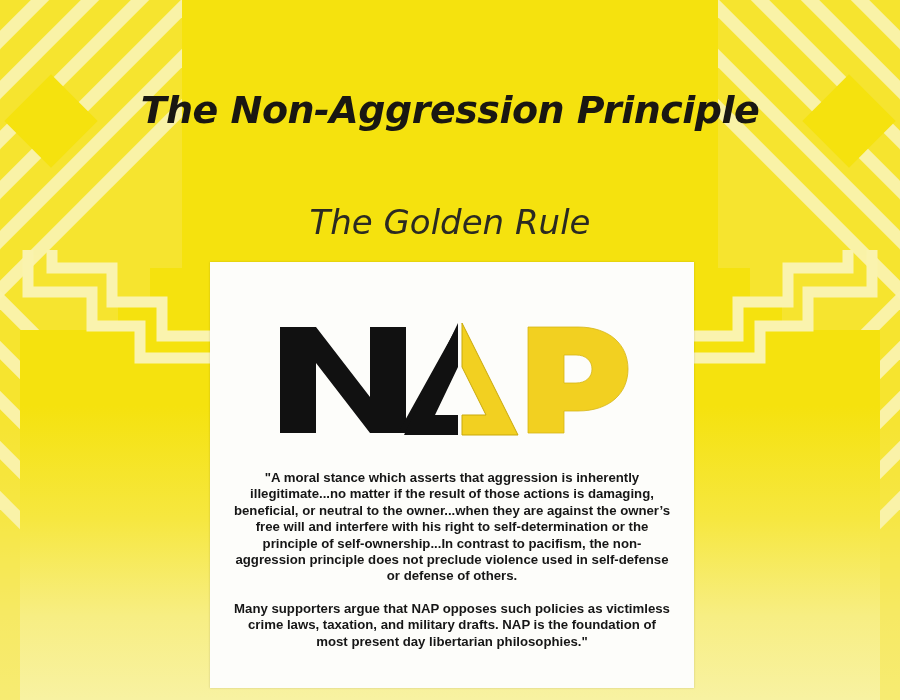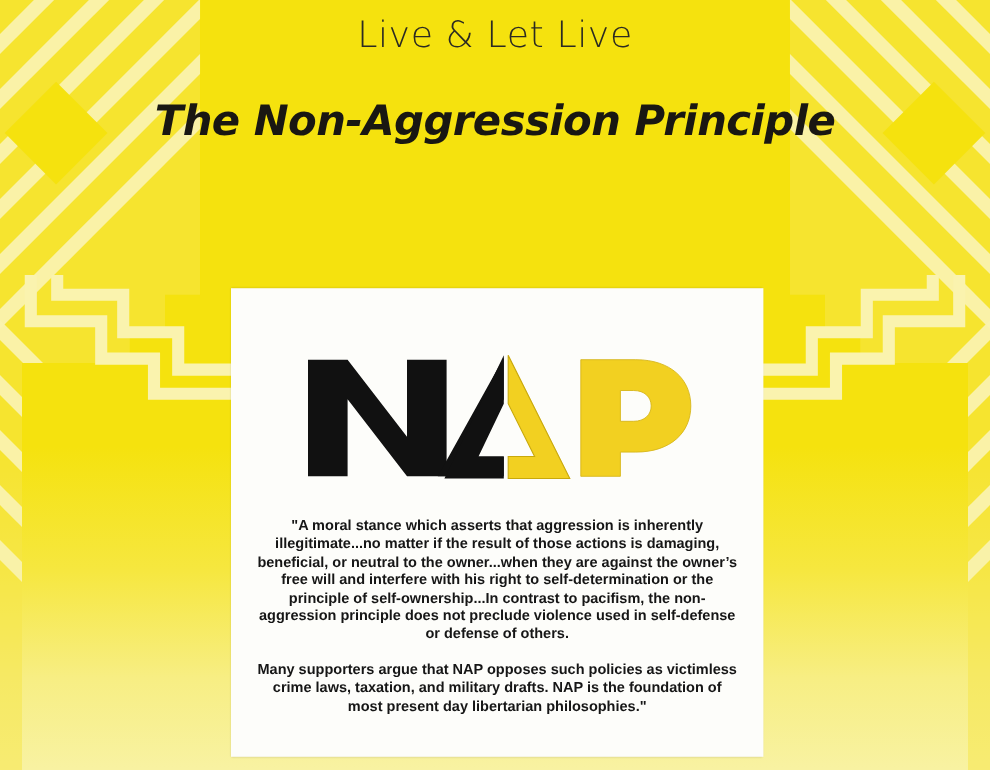--- a/index.html
+++ b/index.html
@@ -180,24 +180,24 @@
 
       <g fill="none" stroke="#FAF3AE" stroke-width="11" stroke-linejoin="miter">
         <polyline points="872,250 872,292 808,292 808,326 760,326 760,358 530,358"></polyline>
       </g>
       <g fill="none" stroke="#FAF3AE" stroke-width="11" stroke-linejoin="miter">
         <polyline points="848,250 848,268 788,268 788,302 738,302 738,336 530,336"></polyline>
       </g>
     </svg>
   </div>
 
-  <div class="tagline-top">Live &amp; Let Live</div>
 
   <div class="main-title">The Non-Aggression Principle</div>
 
+  <div class="tagline-sub">The Golden Rule</div>
 
   <div class="card">
 
     <div class="logo-wrap">
       <svg class="logo-svg" width="360" height="122" viewBox="0 0 360 122" xmlns="http://www.w3.org/2000/svg">
 
         <g>
           <path d="M8,8 L44,8 L98,78 L98,8 L134,8 L134,114 L98,114 L44,44 L44,114 L8,114 Z" fill="#111111"></path>
         </g>
 

